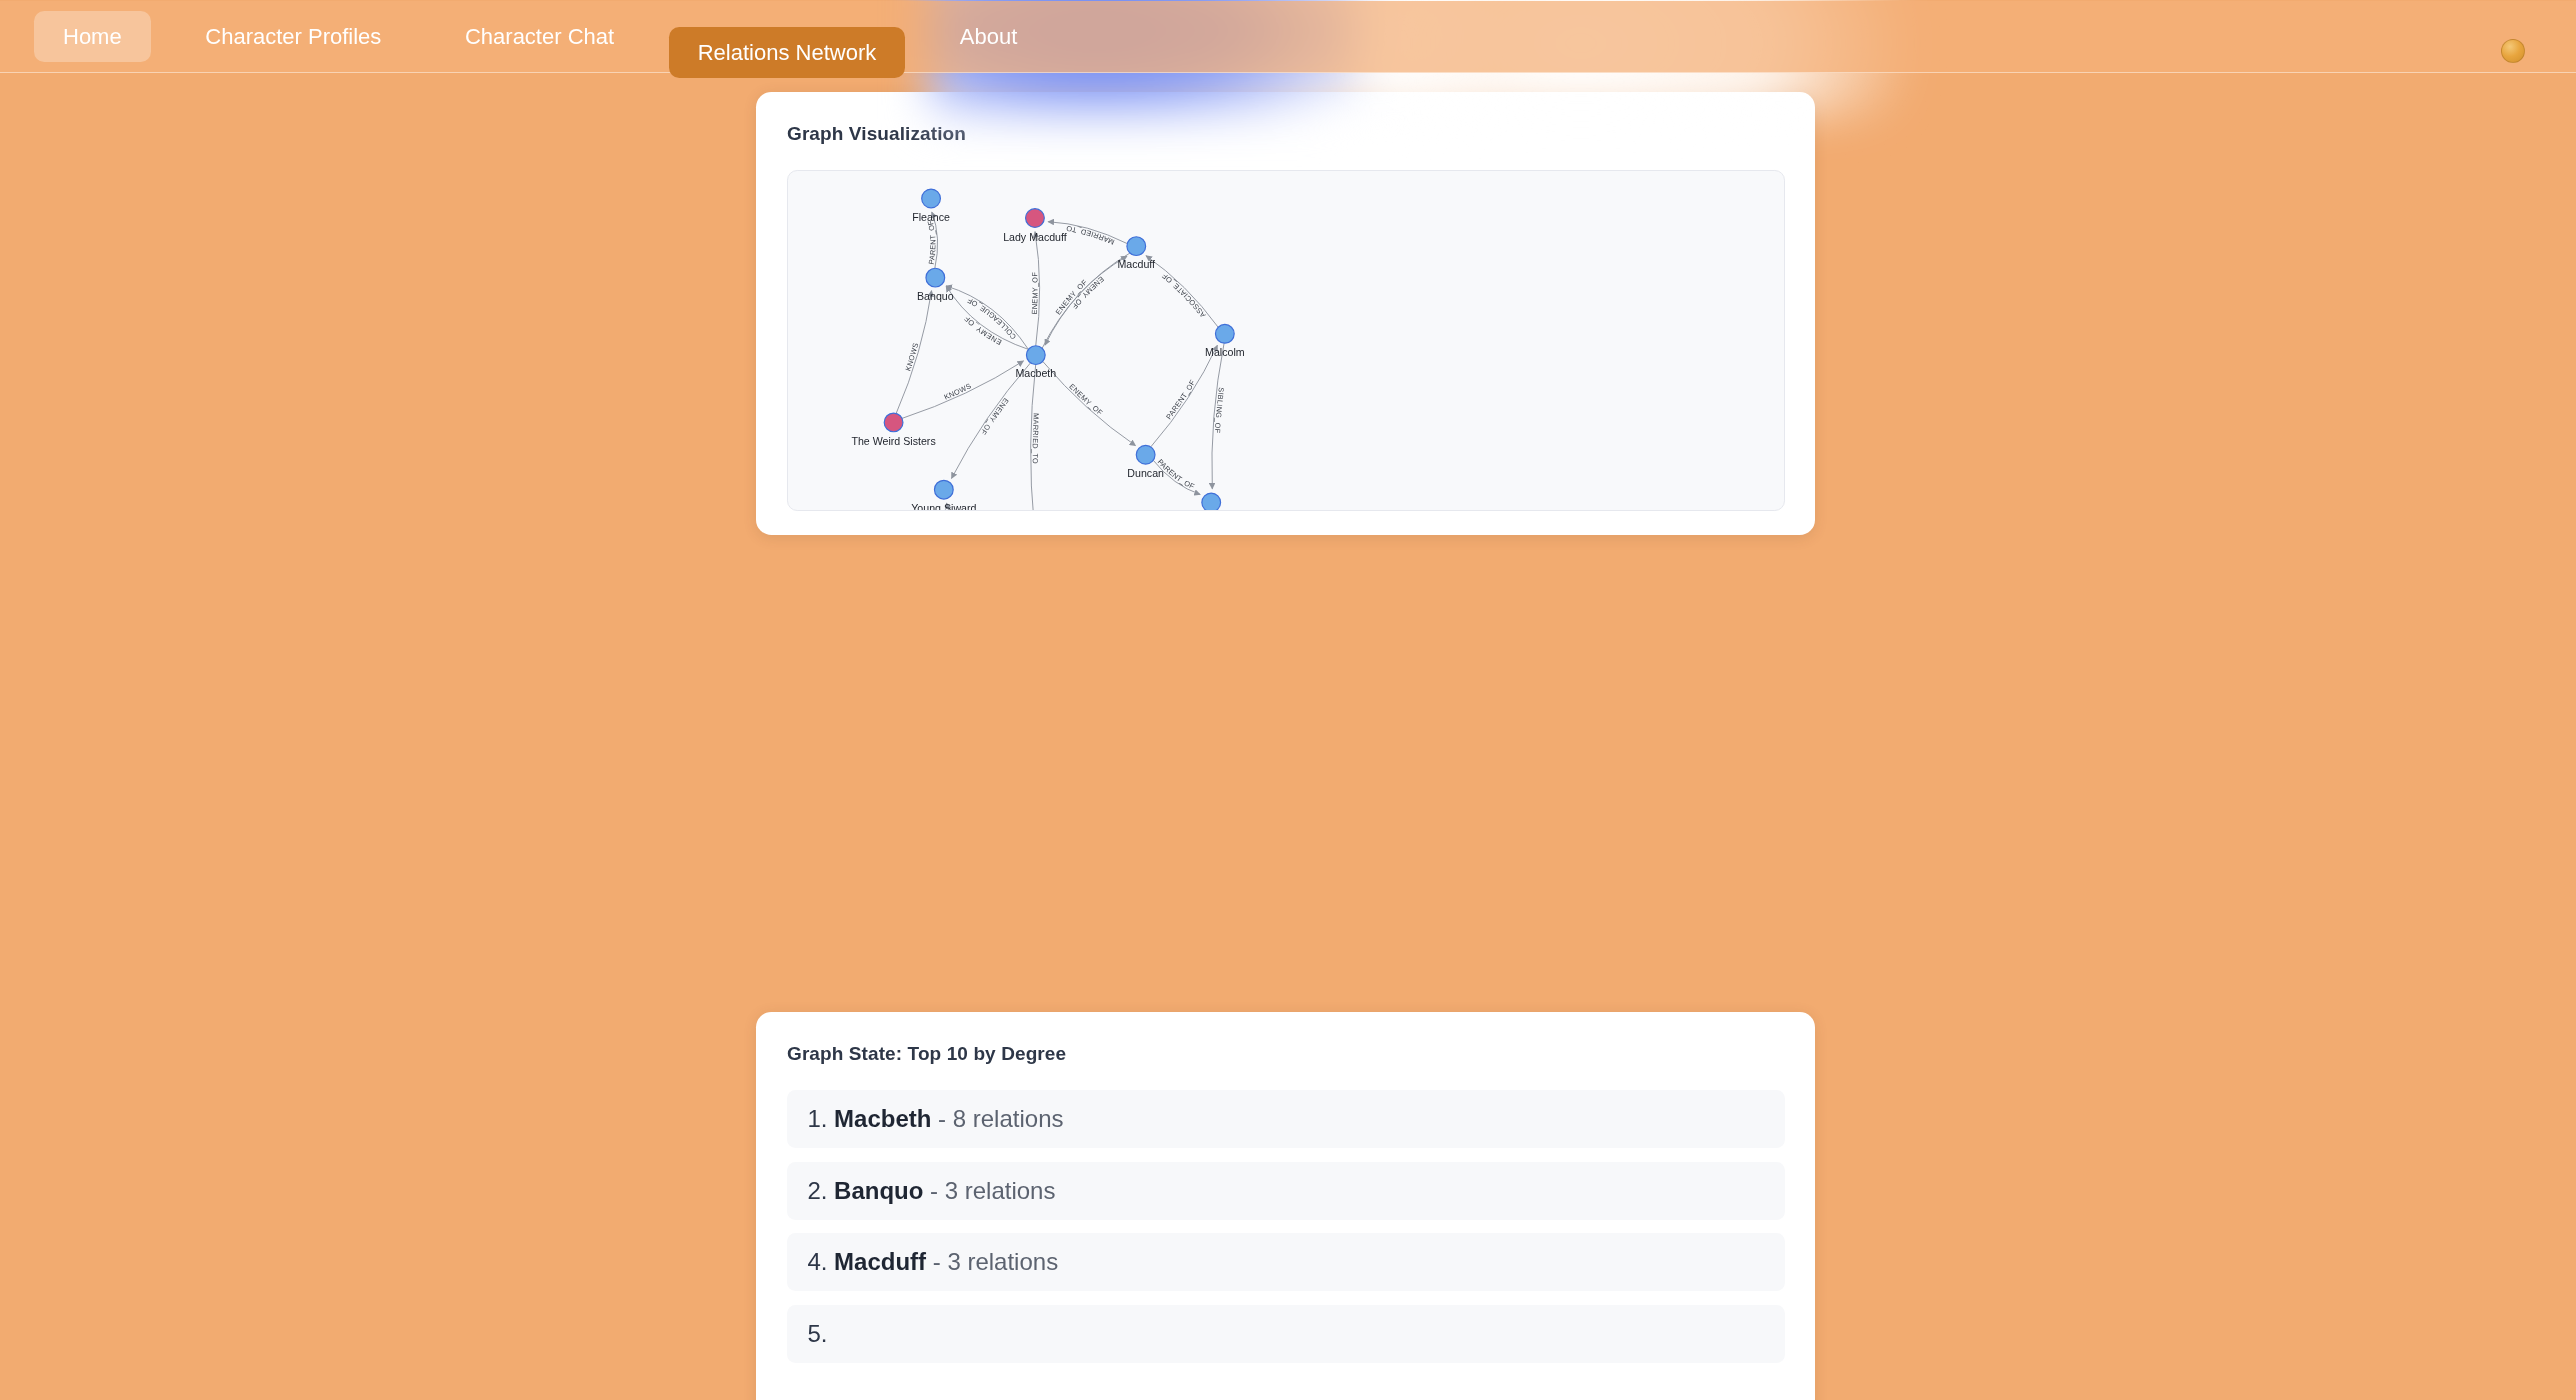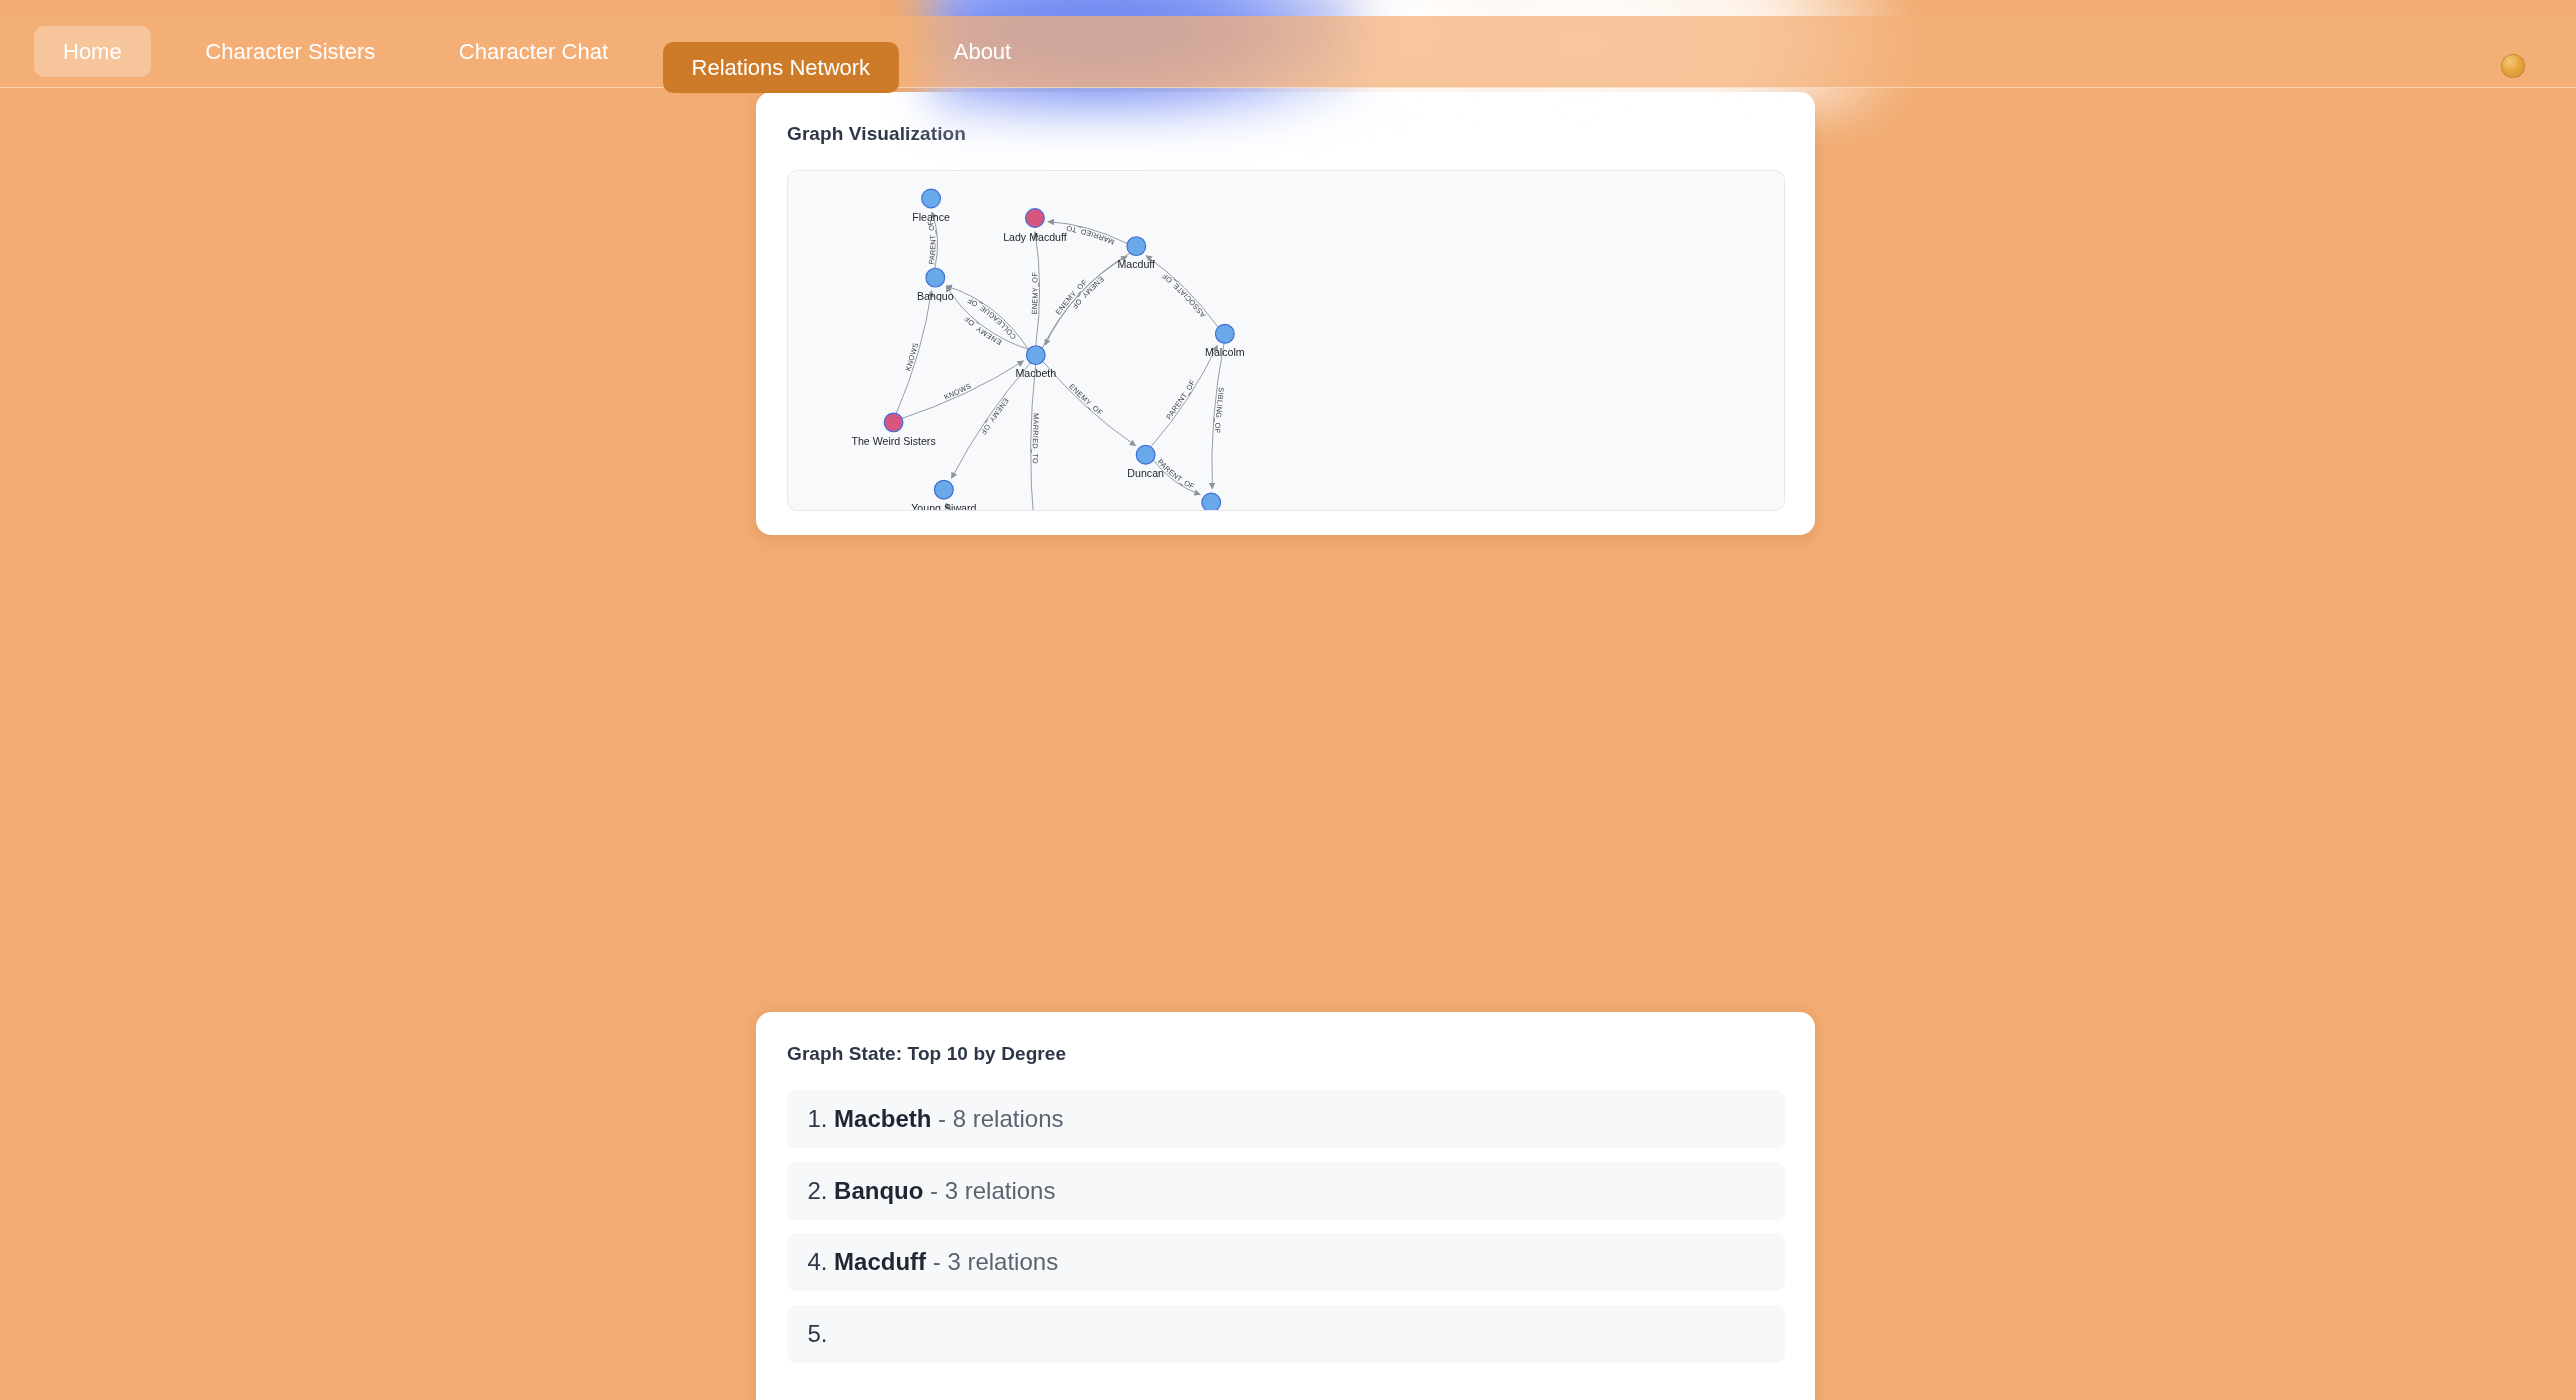--- a/index.html
+++ b/index.html
@@ -31,21 +31,21 @@
     width: 545px; height: 256px;
     background: radial-gradient(ellipse at 40% 70%, rgba(255,255,255,1) 0%, rgba(255,255,255,0.85) 42%, rgba(255,255,255,0) 74%);
     filter: blur(20.4px);
     pointer-events: none;
     z-index: 3;
   }
 
   
   .navbar {
     position: absolute;
-    left: 0; top: 16px;
+    left: 0; top: 1px;
     width: 2576px; height: 72px;
     background: rgba(244,176,121,0.72);
     border-bottom: 0.9px solid rgba(255,255,255,0.45);
     display: flex;
     align-items: center;
     z-index: 6;
   }
   .nav-items {
     display: flex;
     align-items: center;
@@ -157,21 +157,21 @@
   }
   .degree-text .rank { color: #2e3748; }
   .degree-text .nm { font-weight: 700; color: #1f2633; }
 </style>
 </head>
 <body>
 
 <div class="navbar">
   <div class="nav-items">
       <a class="nav-link home">Home</a>
-      <a class="nav-link">Character Sisters</a>
+      <a class="nav-link">Character Profiles</a>
       <a class="nav-link">Character Chat</a>
       <a class="nav-link active">Relations Network</a>
       <a class="nav-link">About</a>
     </div>
   <div class="avatar"></div>
 </div>
 <div class="top-glow"></div>
 <div class="top-glow2"></div>
 
 <div class="page">

